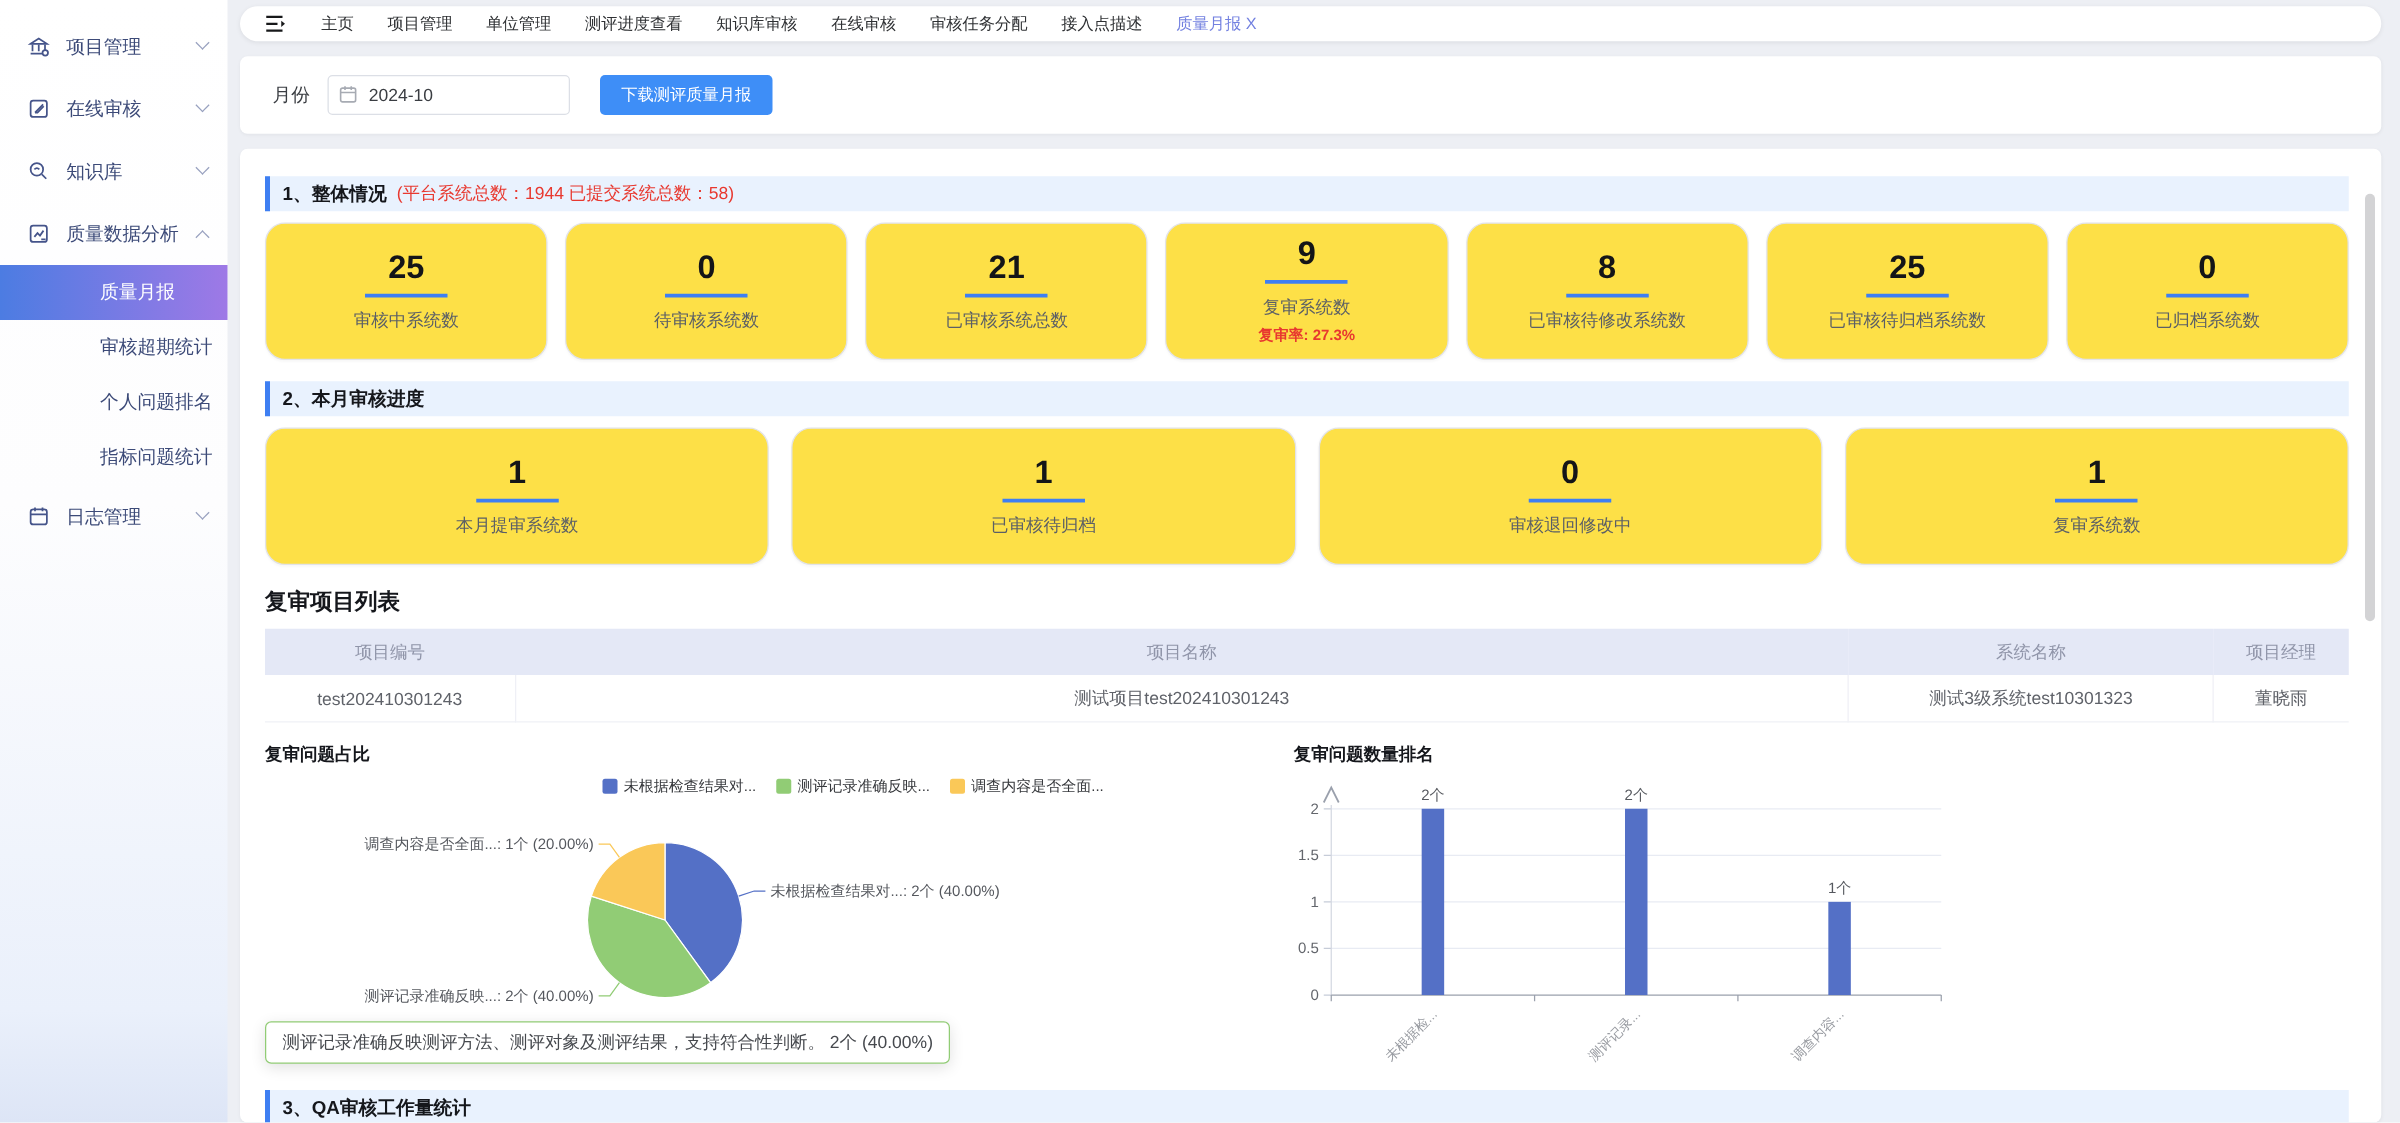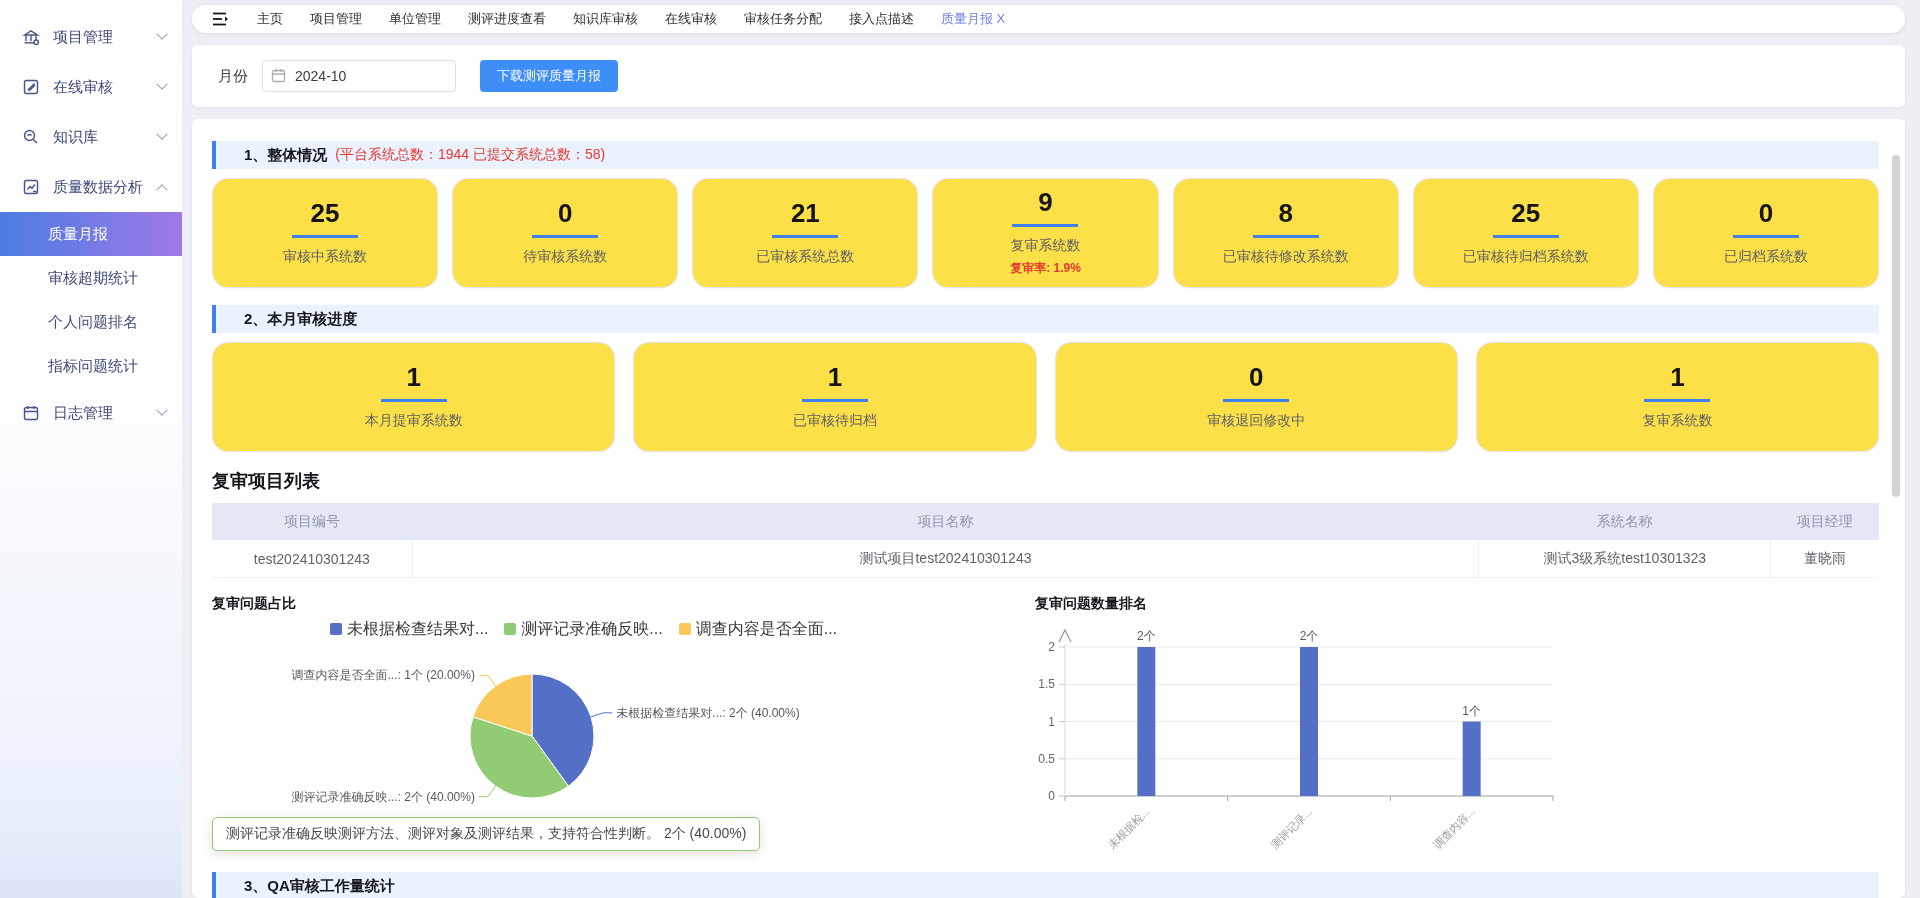--- a/index.html
+++ b/index.html
@@ -17,21 +17,21 @@
     background:linear-gradient(180deg,#ffffff 0%,#fdfdfe 45%,#eaf0fb 90%,#dde5f6 100%);
     padding-top:12px;box-sizing:border-box;
   }
   .side-item{display:flex;align-items:center;height:50px;padding:0 16px 0 22px;color:#3c4a78;font-size:15px;cursor:pointer;}
   .side-item .mi{width:18px;height:18px;flex:none;margin-right:13px;color:#45548a;}
   .side-item .mi svg{width:18px;height:18px;display:block;}
   .side-item .lbl{flex:1;}
   .chev{width:7px;height:7px;border-right:1.5px solid #98a1bf;border-bottom:1.5px solid #98a1bf;flex:none;}
   .chev.down{transform:rotate(45deg) translate(-2px,-2px);}
   .chev.up{transform:rotate(-135deg) translate(-2px,-2px);}
-  .side-sub{height:44px;line-height:44px;padding-left:48px;font-size:15px;color:#3c4a78;cursor:pointer;}
+  .side-sub{height:44px;line-height:44px;padding-left:80px;font-size:15px;color:#3c4a78;cursor:pointer;}
   .side-sub.active{
     background:linear-gradient(90deg,#4c7ce2 0%,#9e79e6 100%);
     color:#ffffff;
   }
 
   
   .content{flex:1;display:flex;flex-direction:column;padding:5px 15px 0 10px;box-sizing:border-box;gap:12px;min-width:0;}
 
   .topnav{
     height:28px;background:#fff;border-radius:14px;box-shadow:0 1px 4px rgba(0,0,0,.08);
@@ -58,21 +58,21 @@
     background:#3e8ef7;color:#fff;font-size:13px;cursor:pointer;
     font-family:"Liberation Sans","DejaVu Sans",sans-serif;
   }
 
   .main-card{
     flex:1;background:#fff;border-radius:6px;box-shadow:0 1px 3px rgba(0,0,0,.05);
     padding:22px 26px 0 20px;position:relative;overflow:hidden;min-height:0;
   }
   .section-bar{
     background:#e9f2fe;border-left:4px solid #3e7ff2;height:28px;
-    display:flex;align-items:center;padding-left:28px;
+    display:flex;align-items:center;padding-left:10px;
   }
   .section-title{font-size:15px;font-weight:bold;color:#15171c;}
   .section-note{font-size:14px;color:#e8382f;margin-left:8px;}
 
   .stats-row{display:flex;margin:9px 0 17px;}
   .stats-row.r1{gap:14px;}
   .stats-row.r2{gap:18px;}
   .stat-card{
     flex:1;height:108px;border:1px solid #e2e3e8;border-radius:16px;background:#fde047;
     display:flex;flex-direction:column;align-items:center;justify-content:center;
@@ -91,21 +91,21 @@
   table.review td{
     height:35px;text-align:center;font-size:14px;color:#5f6269;background:#fff;
     border-bottom:1px solid #f0f1f6;border-right:1px solid #eff0f6;
     overflow:hidden;white-space:nowrap;text-overflow:ellipsis;
   }
   table.review td:last-child{border-right:none;}
 
   .charts-row{display:flex;margin-top:16px;flex:none;}
   .chart-block{width:823px;position:relative;}
   .chart-title{font-size:14px;font-weight:bold;color:#15171c;line-height:18px;}
-  .legend{display:flex;align-items:center;gap:16px;margin:10px 0 0 118px;height:14px;font-size:16px;color:#36383c;}
+  .legend{display:flex;align-items:center;gap:16px;margin:10px 0 0 118px;height:14px;font-size:12px;color:#36383c;justify-content:center;}
   .legend-item{display:flex;align-items:center;cursor:pointer;}
   .legend-swatch{width:12px;height:12px;border-radius:2px;display:inline-block;margin-right:5px;}
   .chart-svg{display:block;margin-top:8px;}
   .tooltip-box{
     position:absolute;left:0;top:223px;z-index:3;
     background:#fff;border:1px solid #91cc75;border-radius:5px;
     padding:7px 13px;font-size:14px;color:#46494e;white-space:nowrap;
     box-shadow:0 3px 12px rgba(0,0,0,.12);
   }
 
@@ -240,21 +240,21 @@
         </div>
         <div class="stat-card">
           <div class="stat-value">21</div>
           <div class="stat-underline"></div>
           <div class="stat-label">已审核系统总数</div>
         </div>
         <div class="stat-card">
           <div class="stat-value">9</div>
           <div class="stat-underline"></div>
           <div class="stat-label">复审系统数</div>
-          <div class="stat-sub">复审率: 1.9%</div>
+          <div class="stat-sub">复审率: 27.3%</div>
         </div>
         <div class="stat-card">
           <div class="stat-value">8</div>
           <div class="stat-underline"></div>
           <div class="stat-label">已审核待修改系统数</div>
         </div>
         <div class="stat-card">
           <div class="stat-value">25</div>
           <div class="stat-underline"></div>
           <div class="stat-label">已审核待归档系统数</div>

